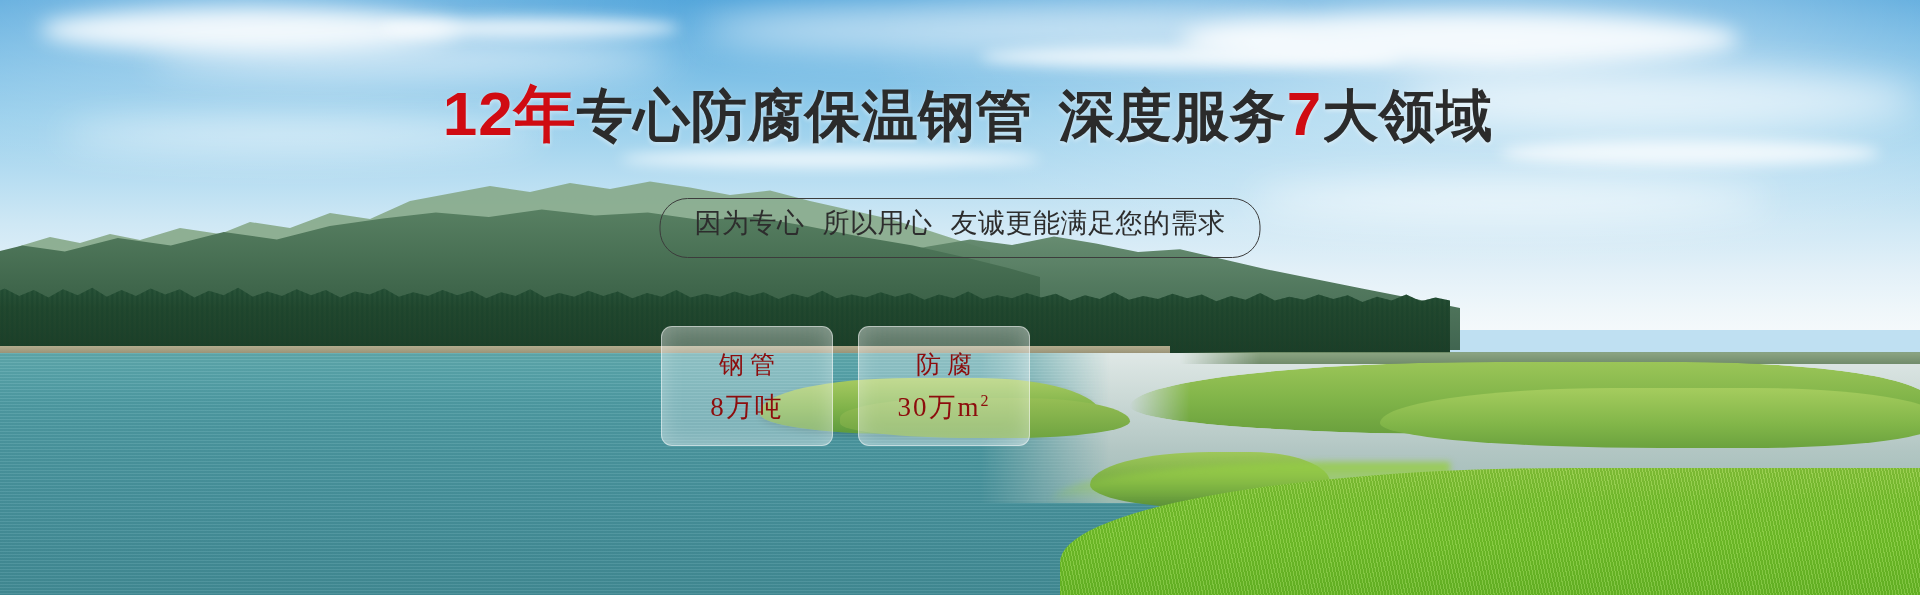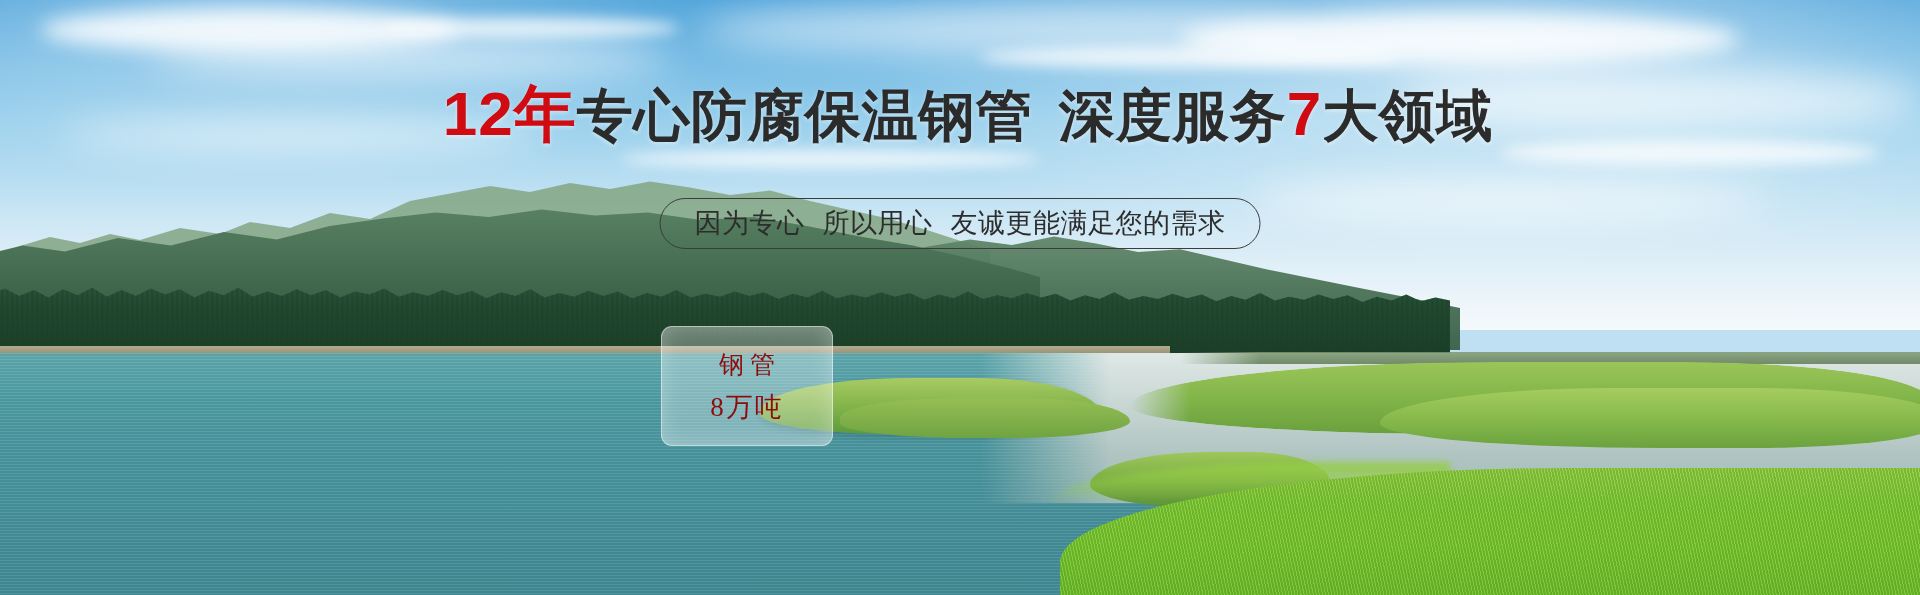--- a/index.html
+++ b/index.html
@@ -179,21 +179,21 @@
     font-weight:bold;font-size:56px;line-height:62px;
     letter-spacing:1px;color:#2b2b2b;white-space:nowrap;
     text-shadow:0 2px 4px rgba(255,255,255,.45);
   }
   .headline .red{color:#d00b12;font-size:62px;}
   .headline .gap{display:inline-block;width:26px;}
 
   .subtitle-pill{
     position:absolute;left:50%;top:198px;transform:translateX(-50%);
     border:1px solid #3c3c3c;border-radius:28px;
-    padding:7px 34px 8px;
+    padding:7px 34px 17px;
     background:transparent;
   }
   .subtitle-text{
     font-family:"Liberation Sans","DejaVu Sans",sans-serif;
     font-size:27px;line-height:34px;color:#2d2d2d;white-space:nowrap;
     letter-spacing:.5px;
   }
   .subtitle-text .sp{display:inline-block;width:18px;}
 
   
@@ -265,15 +265,19 @@
 
   <div class="subtitle-pill">
     <div class="subtitle-text"><span>因为专心</span><span class="sp"></span><span>所以用心</span><span class="sp"></span><span>友诚更能满足您的需求</span></div>
   </div>
 
   <div class="cards">
     <div class="card">
       <div class="card-title">钢管</div>
       <div class="card-value"><span>8万吨</span></div>
     </div>
+    <div class="card">
+      <div class="card-title">防腐</div>
+      <div class="card-value"><span>30万m</span><sup>2</sup></div>
+    </div>
   </div>
 
 </div>
 
 </body></html>

